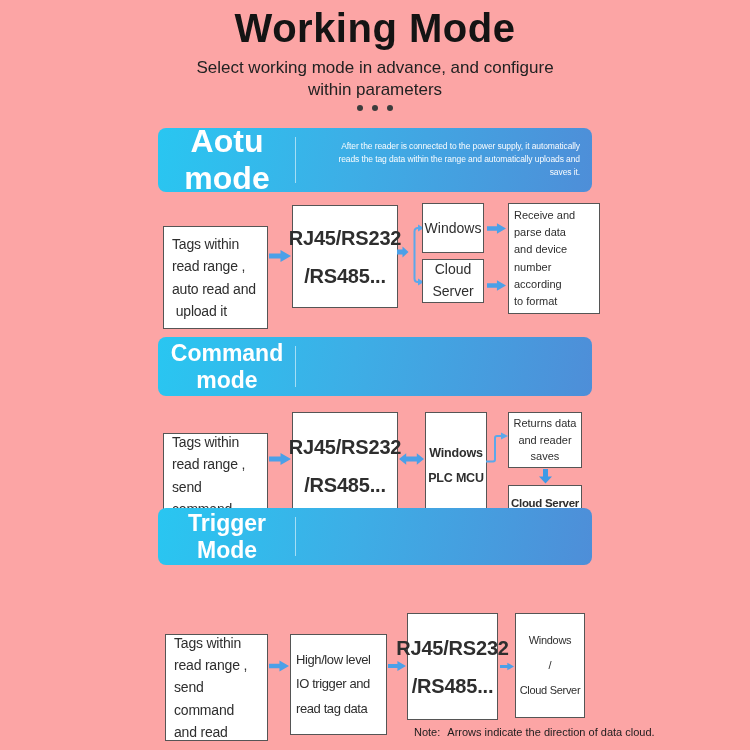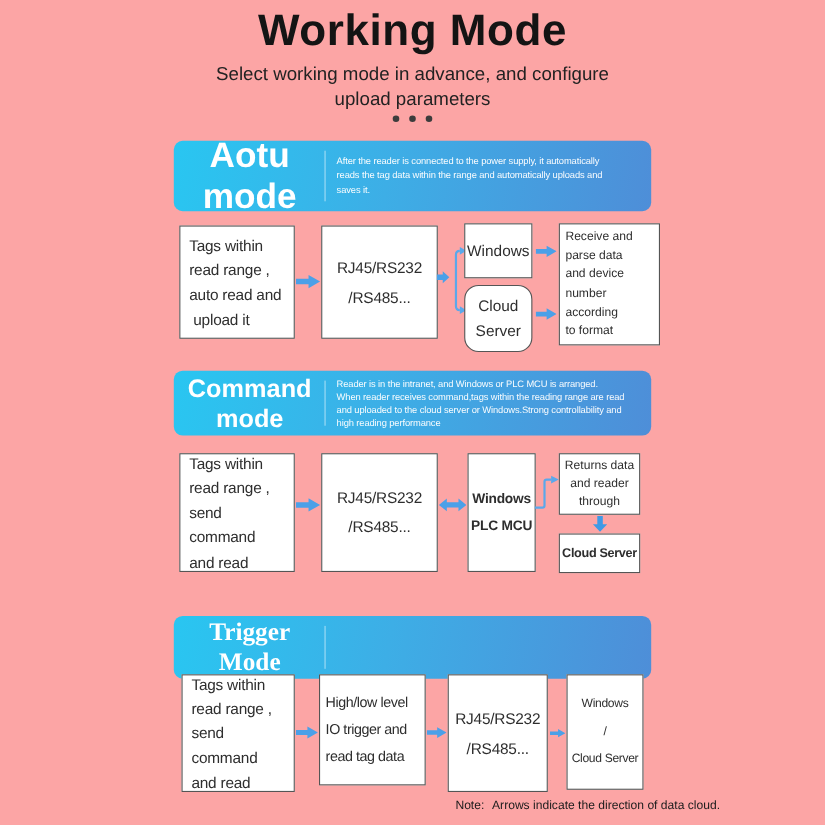--- a/index.html
+++ b/index.html
@@ -39,46 +39,47 @@
   }
   .banner-divider {
     position:absolute; left:137px; top:9px; bottom:9px; width:1px;
     background:rgba(255,255,255,0.55);
   }
   .banner-desc {
     position:absolute; left:148px; right:12px; top:50%;
     transform:translateY(-50%);
     color:rgba(255,255,255,0.97); font-size:8.5px; line-height:1.55;
     letter-spacing:-0.1px;
+    text-align:right;
   }
 
   
   .fbox {
     position:absolute; background:#ffffff; border:1px solid #555555;
     color:#2e2e2e; display:flex; align-items:center;
   }
   .fbox.left { justify-content:flex-start; padding-left:8px; padding-right:2px;
-    font-size:14px; line-height:1.6; letter-spacing:-0.2px; }
+    font-size:14px; line-height:1.6; letter-spacing:-0.2px;margin-top:21px; }
   .fbox.center { justify-content:center; text-align:center; }
-  .iface { font-size:14px; line-height:1.9; letter-spacing:-0.2px; }
+  .iface { font-size:20px; line-height:1.9; letter-spacing:-0.2px;font-weight:bold; }
   .arrow-svg { position:absolute; display:block; }
 
   .note {
     position:absolute; top:726px; left:378px; font-size:11px; color:#1c1c1c;
   }
   .note .lbl { margin-right:7px;margin-left:36px; }
 </style>
 </head>
 <body>
 
 <div class="canvas">
 
   <div class="page-title">Working Mode</div>
   <div class="page-subtitle pre">Select working mode in advance, and configure
-upload parameters</div>
+within parameters</div>
   <div class="dots">
       <i></i>
       <i></i>
       <i></i>
     </div>
 
   <div class="banner" style="top:128px;height:64px;">
     <div class="banner-title pre" style="font-size:32px;">Aotu mode</div>
     <div class="banner-divider"></div>
     <div class="banner-desc pre">After the reader is connected to the power supply, it automatically
@@ -99,45 +100,41 @@
 /RS485...</div>
 
   <svg class="arrow-svg" style="left:397px;top:220px;" width="27" height="70" viewBox="0 0 27 70">
     <path d="M0 29.5 H5.5 V26.5 L11.5 32 L5.5 37.5 V34.5 H0 Z" fill="#4BA0E8"></path>
     <path d="M21 8 Q17.5 8 17.5 11.5 V58.5 Q17.5 62 21 62" fill="none" stroke="#5AA8EB" stroke-width="2"></path>
     <path d="M21 4.5 L27 8 L21 11.5 Z" fill="#5AA8EB"></path>
     <path d="M21 58.5 L27 62 L21 65.5 Z" fill="#5AA8EB"></path>
   </svg>
 
   <div class="fbox center" style="left:422px;top:203px;width:62px;height:50px;font-size:14px;">Windows</div>
-  <div class="fbox center pre" style="left:422px;top:259px;width:62px;height:61px;font-size:14px;line-height:1.55;border-radius:13px;">Cloud
+  <div class="fbox center pre" style="left:422px;top:259px;width:62px;height:44px;font-size:14px;line-height:1.55;">Cloud
 Server</div>
 
   <svg class="arrow-svg" style="left:487px;top:222px;" width="19" height="13" viewBox="0 0 22 14">
     <path d="M0 4.5 H11.5 V1 L22 7 L11.5 13 V9.5 H0 Z" fill="#4BA0E8"></path>
   </svg>
   <svg class="arrow-svg" style="left:487px;top:279px;" width="19" height="13" viewBox="0 0 22 14">
     <path d="M0 4.5 H11.5 V1 L22 7 L11.5 13 V9.5 H0 Z" fill="#4BA0E8"></path>
   </svg>
 
   <div class="fbox pre" style="left:508px;top:203px;width:92px;height:111px;font-size:11px;line-height:1.55;padding-left:5px;">Receive and
 parse data
 and device
 number
 according
 to format</div>
 
   <div class="banner" style="top:337px;height:59px;">
     <div class="banner-title pre">Command
 mode</div>
     <div class="banner-divider"></div>
-    <div class="banner-desc pre" style="line-height:1.45;">Reader is in the intranet, and Windows or PLC MCU is arranged.
-When reader receives command,tags within the reading range are read
-and uploaded to the cloud server or Windows.Strong controllability and
-high reading performance</div>
   </div>
 
   <div class="fbox left pre" style="left:163px;top:412px;width:105px;height:108px;">Tags within
 read range ,
 send command
 and read</div>
 
   <svg class="arrow-svg" style="left:269px;top:452px;" width="22" height="14" viewBox="0 0 22 14">
     <path d="M0 4.5 H11.5 V1 L22 7 L11.5 13 V9.5 H0 Z" fill="#4BA0E8"></path>
   </svg>
@@ -152,29 +149,29 @@
   <div class="fbox center pre" style="left:425px;top:412px;width:62px;height:108px;font-size:12.5px;font-weight:600;line-height:2;letter-spacing:-0.2px;">Windows
 PLC MCU</div>
 
   <svg class="arrow-svg" style="left:486px;top:430px;" width="24" height="36" viewBox="0 0 24 36">
     <path d="M0 31.5 H7 Q9 31.5 9 29.5 V8 Q9 6 11 6 H15" fill="none" stroke="#5AA8EB" stroke-width="2"></path>
     <path d="M15 2.5 L22 6 L15 9.5 Z" fill="#5AA8EB"></path>
   </svg>
 
   <div class="fbox center pre" style="left:508px;top:412px;width:74px;height:56px;font-size:11px;line-height:1.5;">Returns data
 and reader
-through</div>
+saves</div>
 
   <svg class="arrow-svg" style="left:539px;top:469px;" width="13" height="15" viewBox="0 0 13 15">
     <path d="M4 0 H9 V7.5 H13 L6.5 14.5 L0 7.5 H4 Z" fill="#3E9AE6"></path>
   </svg>
 
   <div class="fbox center" style="left:508px;top:485px;width:74px;height:36px;font-size:11.5px;font-weight:600;letter-spacing:-0.3px;">Cloud Server</div>
 
-  <div class="banner" style="top:560px;height:57px;font-family:Liberation Serif, serif;">
+  <div class="banner" style="top:508px;height:57px;">
     <div class="banner-title pre">Trigger
 Mode</div>
     <div class="banner-divider"></div>
   </div>
 
   <div class="fbox left pre" style="left:165px;top:613px;width:103px;height:107px;">Tags within
 read range ,
 send
 command
 and read</div>

